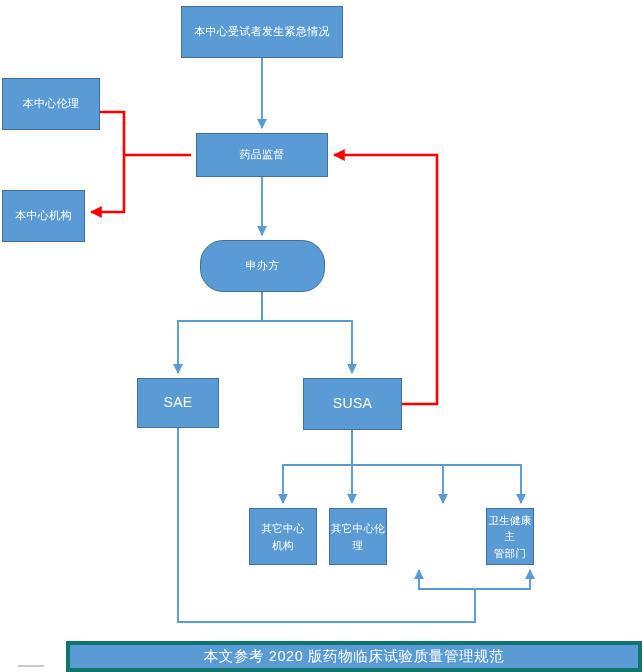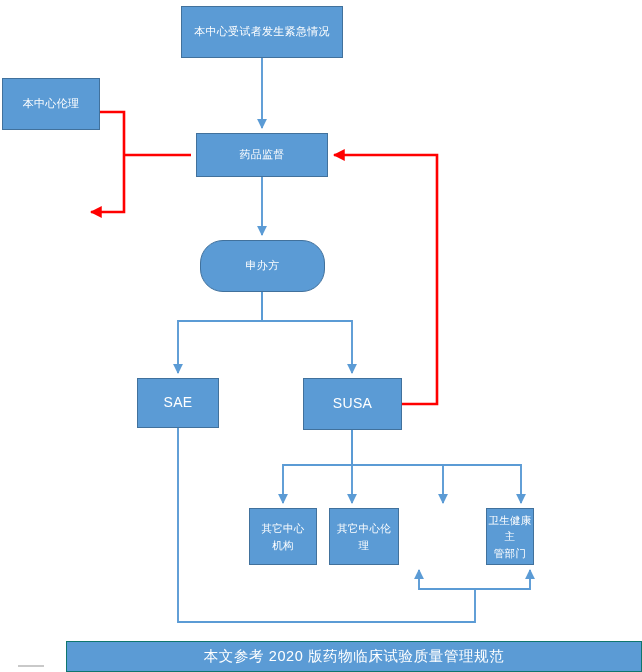--- a/index.html
+++ b/index.html
@@ -43,21 +43,21 @@
     white-space: pre-line;
     -webkit-font-smoothing: antialiased;
   }
   .node.cn { font-size: 11px; }
   .node.en { font-size: 14px; }
   .node.small { font-size: 10.5px; }
   .caption-bar {
     position: absolute;
     box-sizing: border-box;
     background: #5b9bd5;
-    border: 1px solid #0f766e;
+    border: 4px solid #0f766e;
     color: #ffffff;
     display: flex;
     align-items: center;
     justify-content: center;
     font-size: 14.5px;
     letter-spacing: 0.6px;
   }
   .corner-mark {
     position: absolute;
     background: #c9c9c9;
@@ -118,39 +118,42 @@
   </div>
 
   <div class="node cn" style="left:2px; top:78px; width:98px; height:52px;">
     <span>本中心伦理</span>
   </div>
 
   <div class="node cn" style="left:196px; top:133px; width:132px; height:44px;">
     <span>药品监督</span>
   </div>
 
+  <div class="node cn" style="left:2px; top:190px; width:83px; height:52px;">
+    <span>本中心机构</span>
+  </div>
 
   <div class="node cn" style="left:200px; top:240px; width:125px; height:52px;border-radius:23px;">
     <span>申办方</span>
   </div>
 
   <div class="node en" style="left:137px; top:378px; width:82px; height:50px;">
     <span>SAE</span>
   </div>
 
   <div class="node small" style="left:249px; top:508px; width:68px; height:57px;">
     <span>其它中心
 机构</span>
   </div>
 
   <div class="node en" style="left:303px; top:378px; width:99px; height:52px;">
     <span>SUSA</span>
   </div>
 
-  <div class="node small" style="left:329px; top:508px; width:70px; height:57px;">
+  <div class="node small" style="left:329px; top:508px; width:58px; height:57px;">
     <span>其它中心伦
 理</span>
   </div>
 
 
   <div class="node small" style="left:486px; top:508px; width:48px; height:57px;">
     <span>卫生健康主
 管部门</span>
   </div>
 

